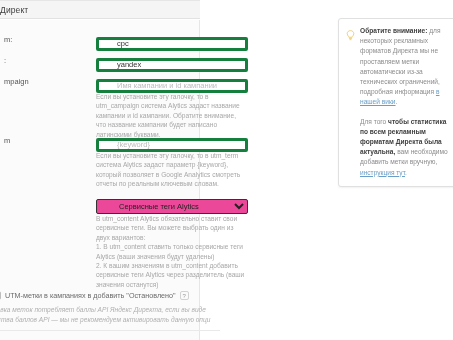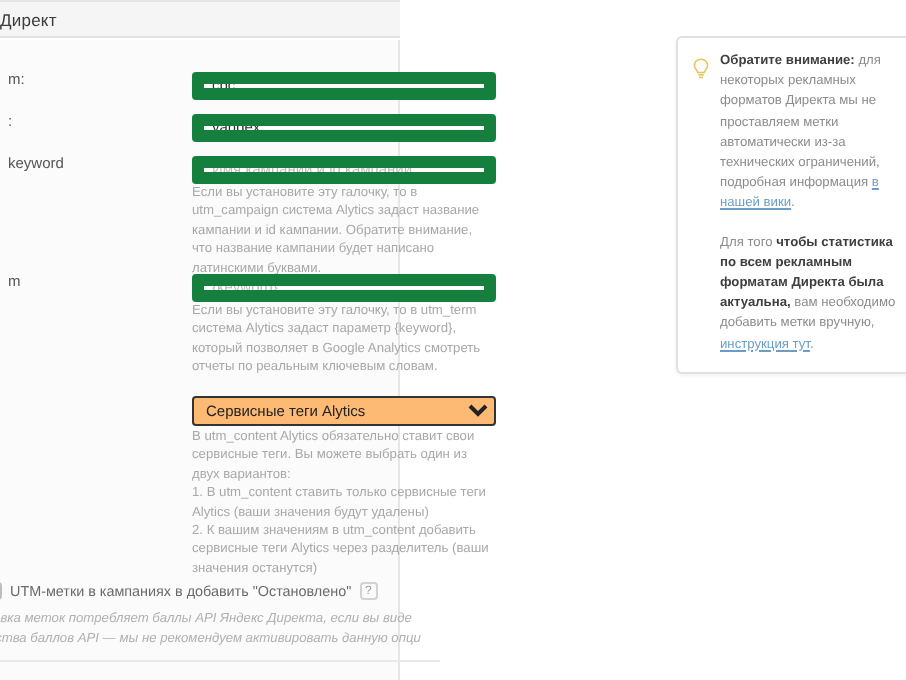--- a/index.html
+++ b/index.html
@@ -62,50 +62,50 @@
     overflow: hidden;
   }
   .row-field {
     position: absolute;
     left: 96px;
     width: 152px;
   }
   .txt {
     width: 152px;
     height: 14px;
-    border: 6px solid #15803d;
+    border: 3px solid #15803d;
     border-radius: 2px;
     background: #fff;
     font-size: 7.5px;
     font-family: "Liberation Sans", sans-serif;
     color: #333;
-    padding: 0 4px;
+    padding: 0 18px;
     outline: none;
   }
   .txt::placeholder { color: #bcbcbc; }
 
   .hint {
     position: absolute;
     left: 96px;
     width: 150px;
     font-size: 6.6px;
     line-height: 9.4px;
     color: #a8a8a8;
   }
 
   select.sel {
     width: 152px;
     height: 15px;
     border: 1px solid #333;
     border-radius: 2px;
-    background: #fdba74;
+    background: #ec4899;
     font-size: 7.5px;
     font-family: "Liberation Sans", sans-serif;
     color: #222;
-    padding: 0 2px;
+    padding: 0 18px;
     outline: none;
   }
 
   
   .chk-row {
     position: absolute;
     left: -70px; top: 288px;
     width: 270px; height: 14px;
     display: flex; align-items: center;
     gap: 4px;
@@ -200,21 +200,21 @@
   </div>
 
   <div class="form-row" style="top:53px;">
     <div class="row-label">:</div>
     <div class="row-field">
       <input class="txt" type="text" value="yandex" style="">
     </div>
   </div>
 
   <div class="form-row" style="top:74px;">
-    <div class="row-label">keyword</div>
+    <div class="row-label">mpaign</div>
     <div class="row-field">
       <input class="txt" type="text" placeholder="Имя кампании и id кампании" style="">
     </div>
   </div>
   <div class="hint" style="top:92px;">Если вы установите эту галочку, то в utm_campaign система Alytics задаст название кампании и id кампании. Обратите внимание, что название кампании будет написано латинскими буквами.</div>
 
   <div class="form-row" style="top:133px;">
     <div class="row-label">m</div>
     <div class="row-field">
       <input class="txt" type="text" placeholder="{keyword}" style="">

